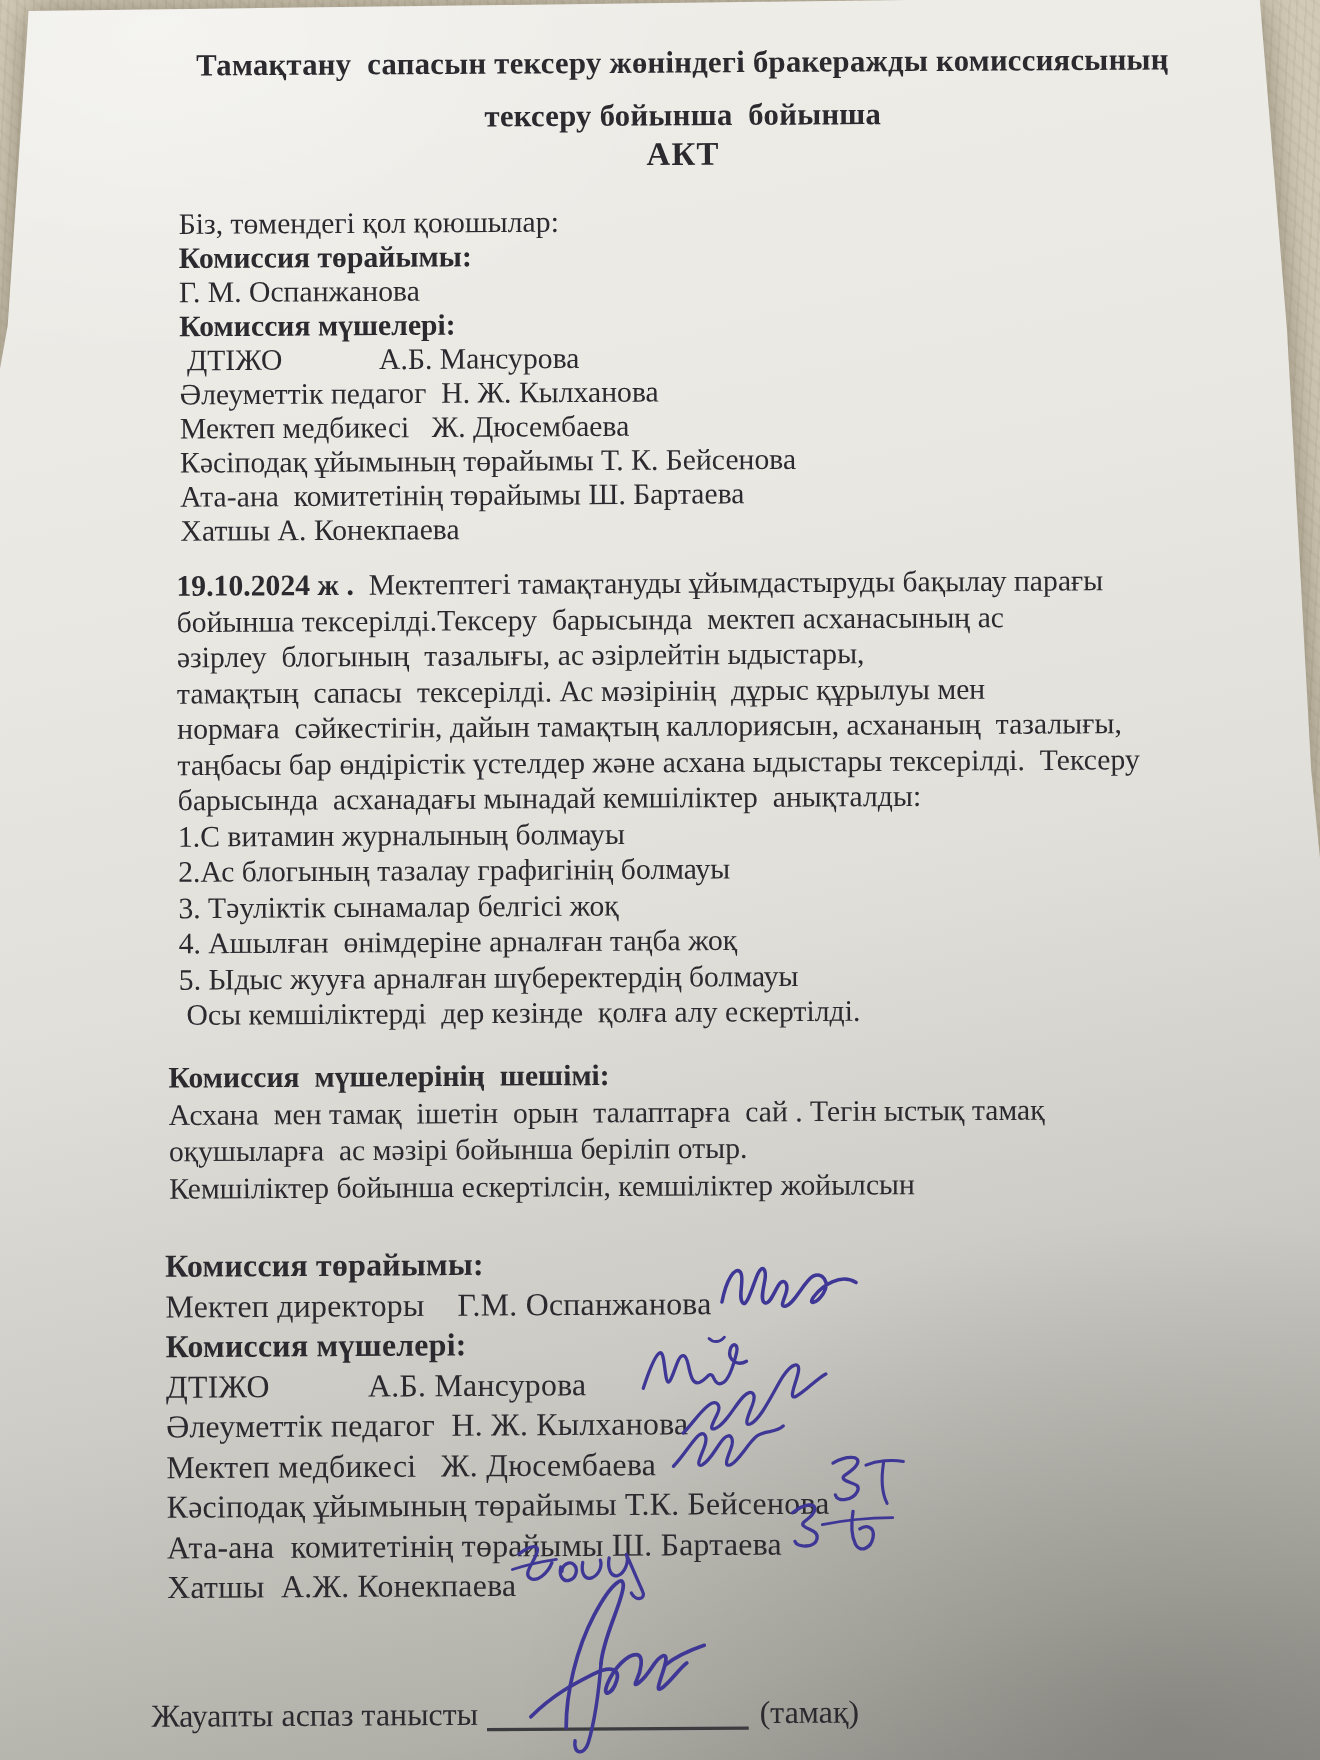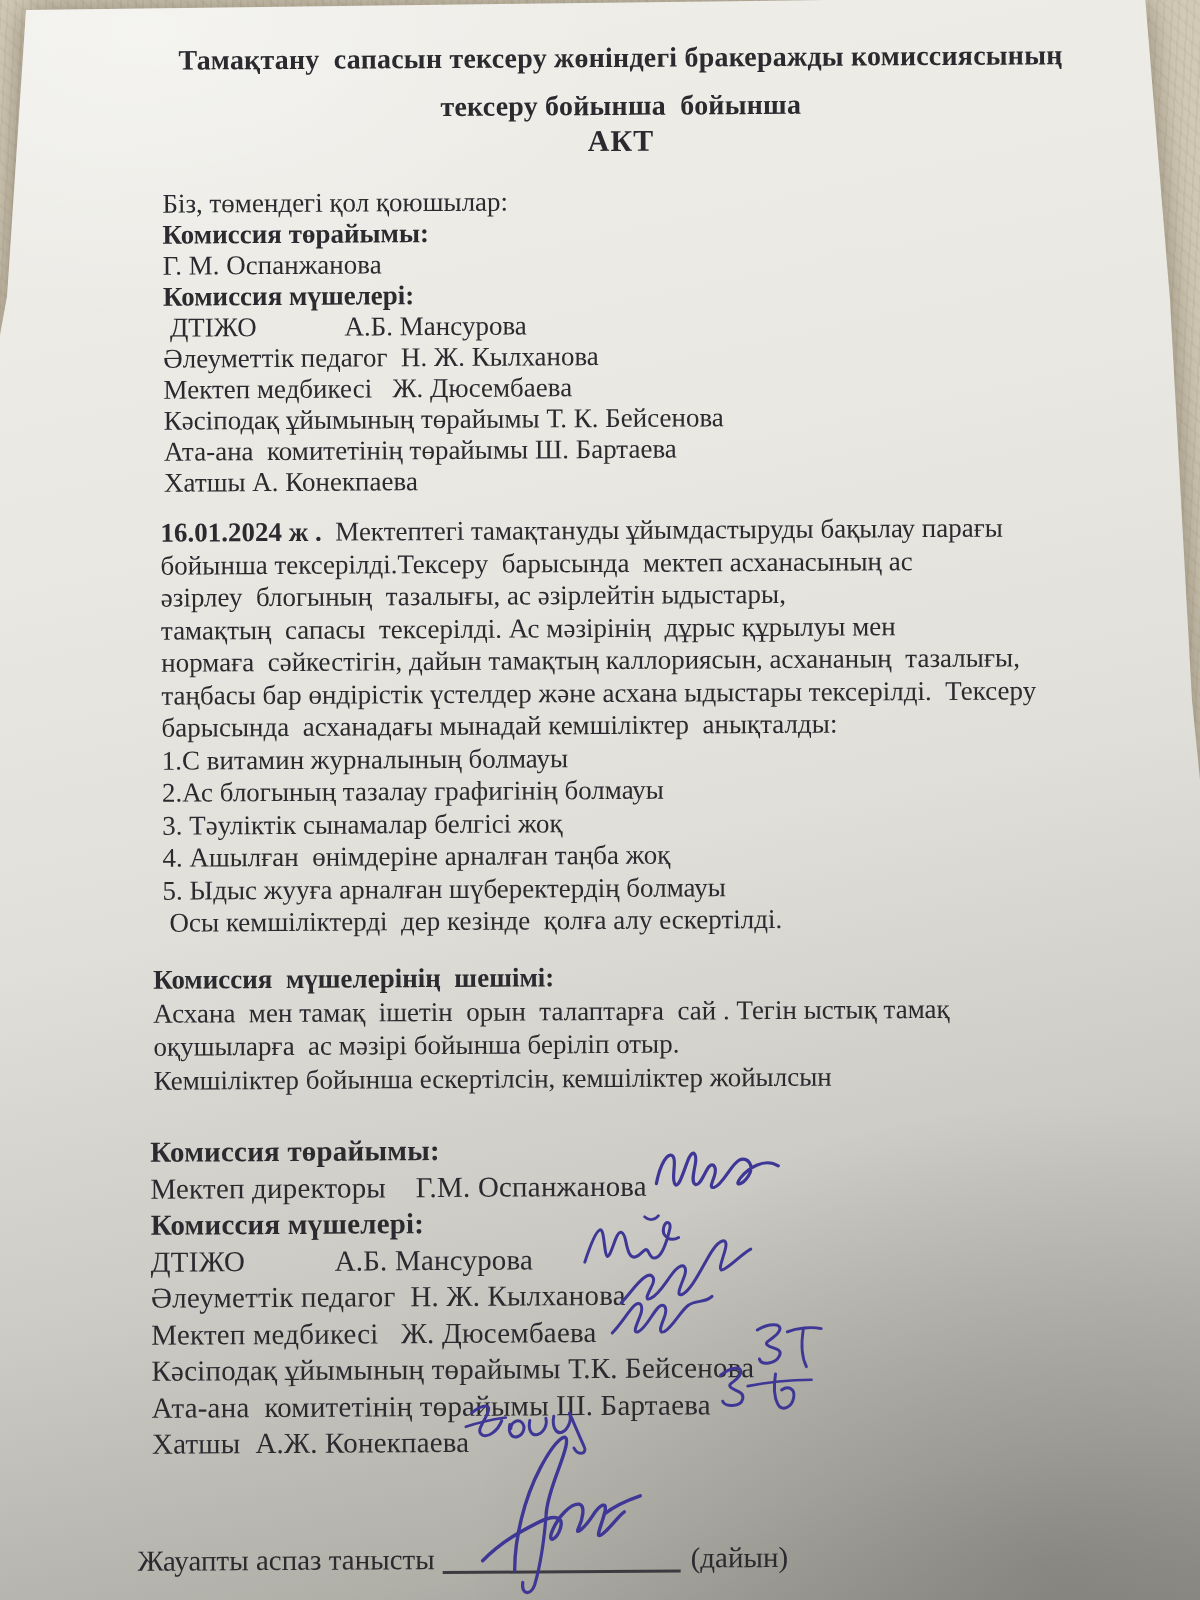--- a/index.html
+++ b/index.html
@@ -75,21 +75,21 @@
         <div class="line bold">Комиссия мүшелері:</div>
         <div class="line"> ДТІЖО             А.Б. Мансурова</div>
         <div class="line">Әлеуметтік педагог  Н. Ж. Кылханова</div>
         <div class="line">Мектеп медбикесі   Ж. Дюсембаева</div>
         <div class="line">Кәсіподақ ұйымының төрайымы Т. К. Бейсенова</div>
         <div class="line">Ата-ана  комитетінің төрайымы Ш. Бартаева</div>
         <div class="line">Хатшы А. Конекпаева</div>
       </div>
 
       <div class="inspection">
-        <div class="line"><span class="bold">16.01.2024 ж .</span><span>  Мектептегі тамақтануды ұйымдастыруды бақылау парағы</span></div>
+        <div class="line"><span class="bold">19.10.2024 ж .</span><span>  Мектептегі тамақтануды ұйымдастыруды бақылау парағы</span></div>
         <div class="line">бойынша тексерілді.Тексеру  барысында  мектеп асханасының ас</div>
         <div class="line">әзірлеу  блогының  тазалығы, ас әзірлейтін ыдыстары,</div>
         <div class="line">тамақтың  сапасы  тексерілді. Ас мәзірінің  дұрыс құрылуы мен</div>
         <div class="line">нормаға  сәйкестігін, дайын тамақтың каллориясын, асхананың  тазалығы,</div>
         <div class="line">таңбасы бар өндірістік үстелдер және асхана ыдыстары тексерілді.  Тексеру</div>
         <div class="line">барысында  асханадағы мынадай кемшіліктер  анықталды:</div>
         <div class="line">1.С витамин журналының болмауы</div>
         <div class="line">2.Ас блогының тазалау графигінің болмауы</div>
         <div class="line">3. Тәуліктік сынамалар белгісі жоқ</div>
         <div class="line">4. Ашылған  өнімдеріне арналған таңба жоқ</div>
@@ -112,21 +112,21 @@
         <div class="line">Әлеуметтік педагог  Н. Ж. Кылханова</div>
         <div class="line">Мектеп медбикесі   Ж. Дюсембаева</div>
         <div class="line">Кәсіподақ ұйымының төрайымы Т.К. Бейсенова</div>
         <div class="line">Ата-ана  комитетінің төрайымы Ш. Бартаева</div>
         <div class="line">Хатшы  А.Ж. Конекпаева</div>
       </div>
 
       <div class="footer">
         <span class="line">Жауапты аспаз танысты</span>
         <span class="sig-blank"></span>
-        <span class="line">(дайын)</span>
+        <span class="line">(тамақ)</span>
       </div>
 
       <div class="sig" style="left:648px;top:1138px;">
         <svg width="135" height="62" viewBox="0 0 135 62">
           <path stroke-width="3.2" d="M6,46 C10,26 18,13 23,19 C27,25 20,42 25,47 C29,51 35,28 39,20 C43,12 47,16 45,27 C43,37 41,45 45,47 C50,49 55,33 59,29 C63,25 67,30 64,39 C61,47 59,51 64,50 C72,48 81,27 89,23 C97,19 105,28 98,39 C92,48 83,50 90,41 C97,32 114,20 128,29"></path>
         </svg>
       </div>
       <div class="sig" style="left:578px;top:1208px;">
         <svg width="112" height="62" viewBox="0 0 112 62">
           <path stroke-width="3" d="M4,54 C9,39 15,24 19,22 C23,20 23,35 25,45 C27,55 31,41 35,31 C39,21 43,23 45,33 C47,43 49,51 55,49 C61,47 64,39 67,43 C69,47 71,53 77,49 C83,45 87,30 89,22 C91,14 85,12 83,20 C81,28 89,35 98,30"></path>

